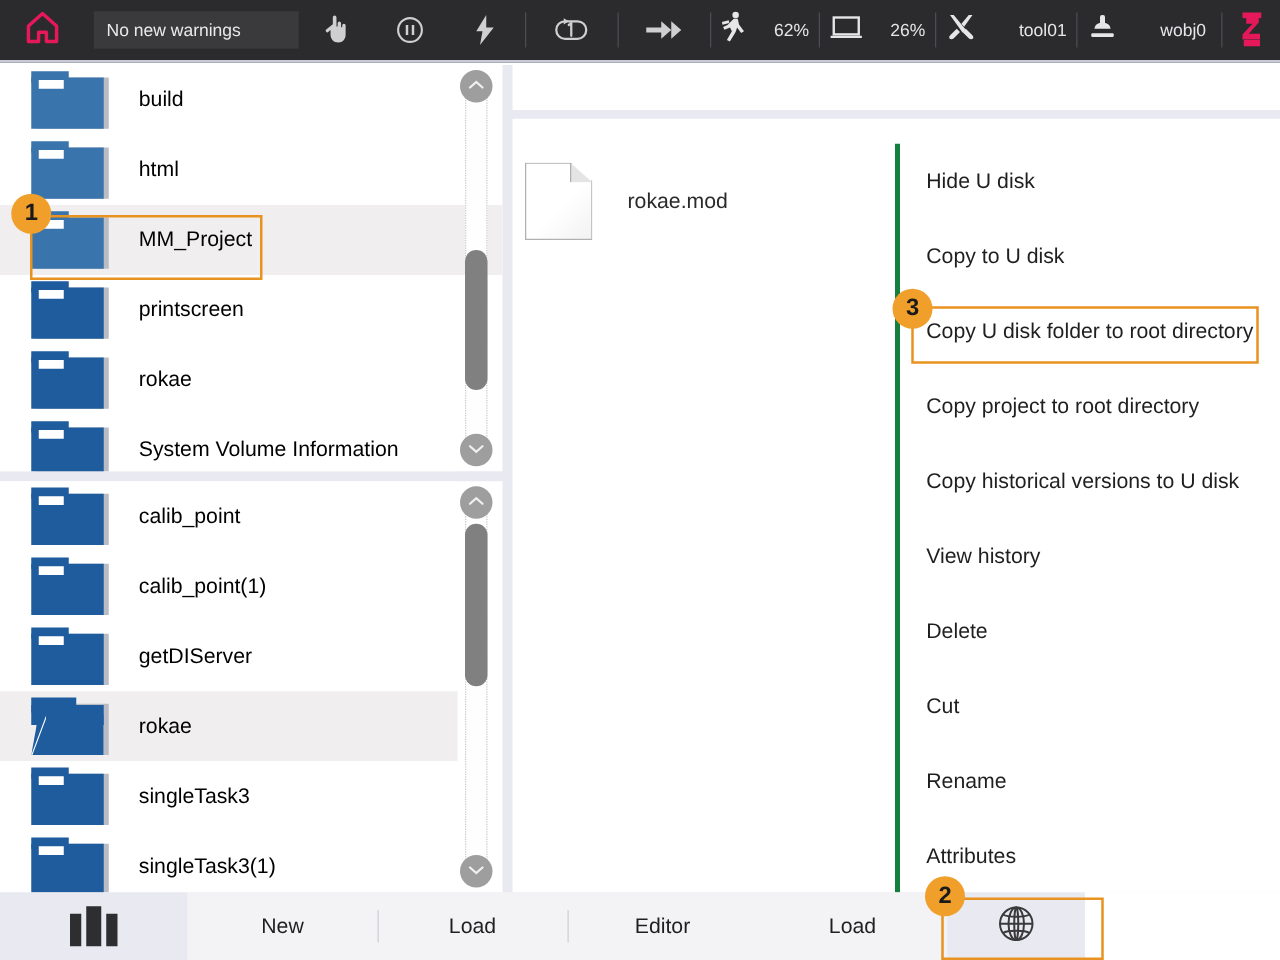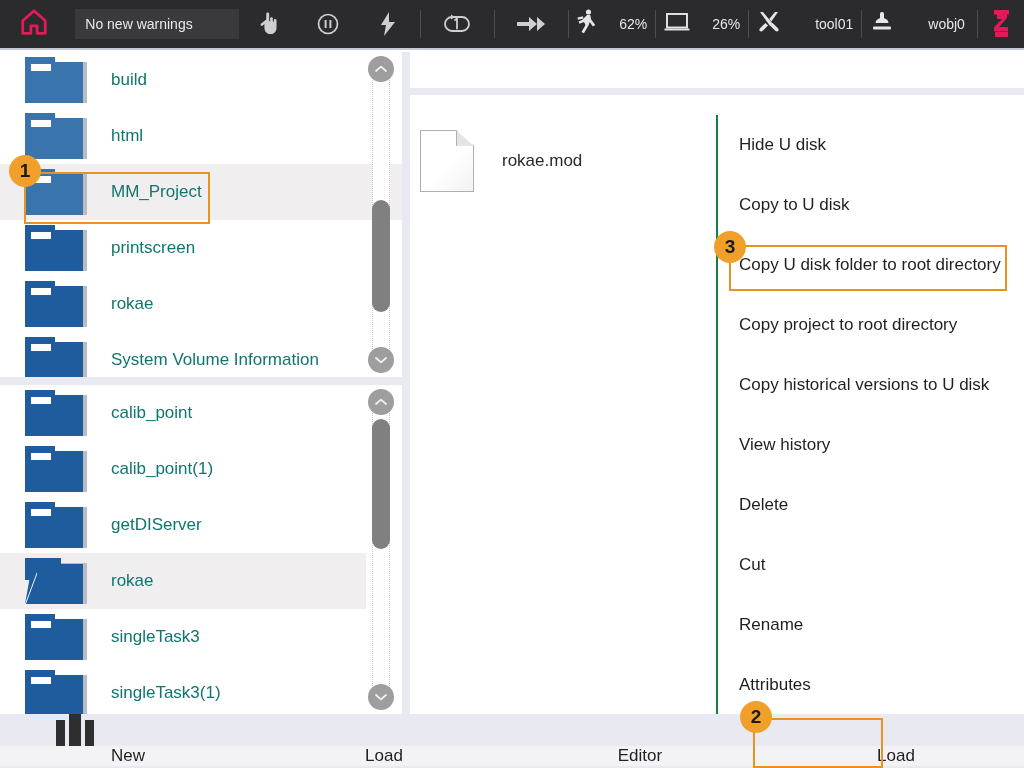--- a/index.html
+++ b/index.html
@@ -66,21 +66,21 @@
   .list-rows {
     position: absolute; left: 0; top: 0; width: 366px; height: 100%;
   }
   .folder-row {
     height: 56px; display: flex; align-items: center;
     padding-left: 25px;
     background: #ffffff;
   }
   .folder-row.selected { background: #f0eeee; }
   .folder-row .flabel {
-    margin-left: 24px; font-size: 17px; color: #0f766e;
+    margin-left: 24px; font-size: 17px; color: #000000;
     white-space: nowrap;
   }
 
   .folder-ico { width: 62px; height: 46px; position: relative; flex: none; }
   .folder-ico .shadow {
     position: absolute; left: 4px; top: 5px; width: 58px; height: 41px;
     background: #b9bcc4;
   }
   .folder-ico .tab {
     position: absolute; left: 0; top: 0; width: 30px; height: 9px;
@@ -162,33 +162,33 @@
     background: #e4e4e4;
     clip-path: polygon(0 0, 100% 100%, 0 100%);
     border-left: 1px solid #b0b0b0;
   }
   .file-item .fname { margin-left: 28px; font-size: 17px; color: #2a2a2a; }
 
   
   .ctx-menu {
     position: absolute; left: 716px; top: 63px; width: 308px; height: 599px;
     background: #ffffff;
-    border-left: 2px solid #15803d;
+    border-left: 4px solid #15803d;
   }
   .ctx-item {
     height: 60px; display: flex; align-items: center;
     padding-left: 21px; font-size: 17px; color: #1f1f1f;
     white-space: nowrap;
   }
 
   
   .bottombar {
-    position: absolute; left: 0; top: 714px; width: 1024px; height: 54px;
+    position: absolute; left: 0; top: 714px; width: 868px; height: 54px;
     background: #e9e9f1;
-    display: flex; align-items: stretch; flex-direction: column;
+    display: flex; align-items: stretch;
   }
   .bb-left {
     width: 150px; display: flex; align-items: center; justify-content: center;
     background: #e9e9f1;
   }
   .bb-center {
     flex: 1; background: #f3f3f5;
     display: flex; align-items: stretch;
   }
   .bb-item {

